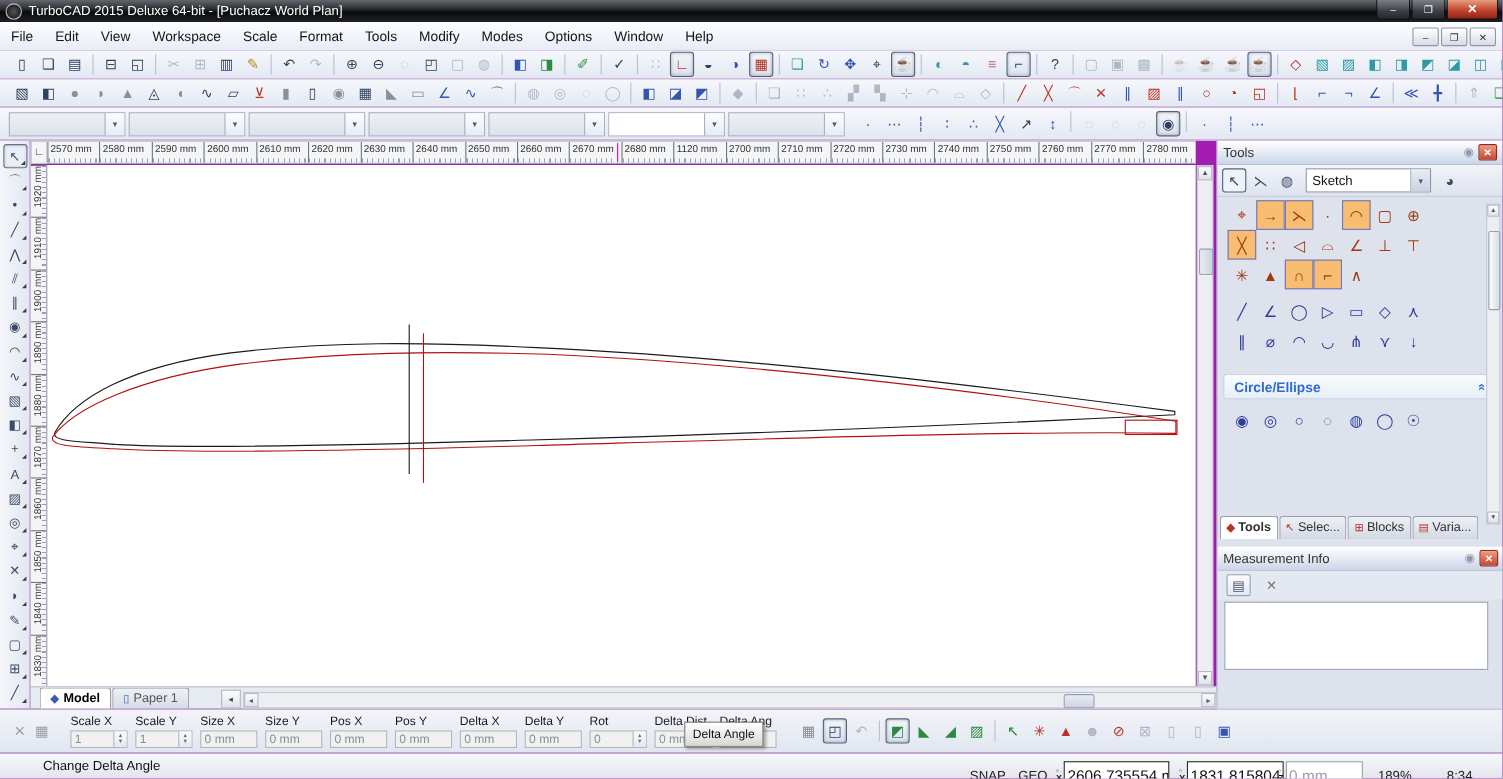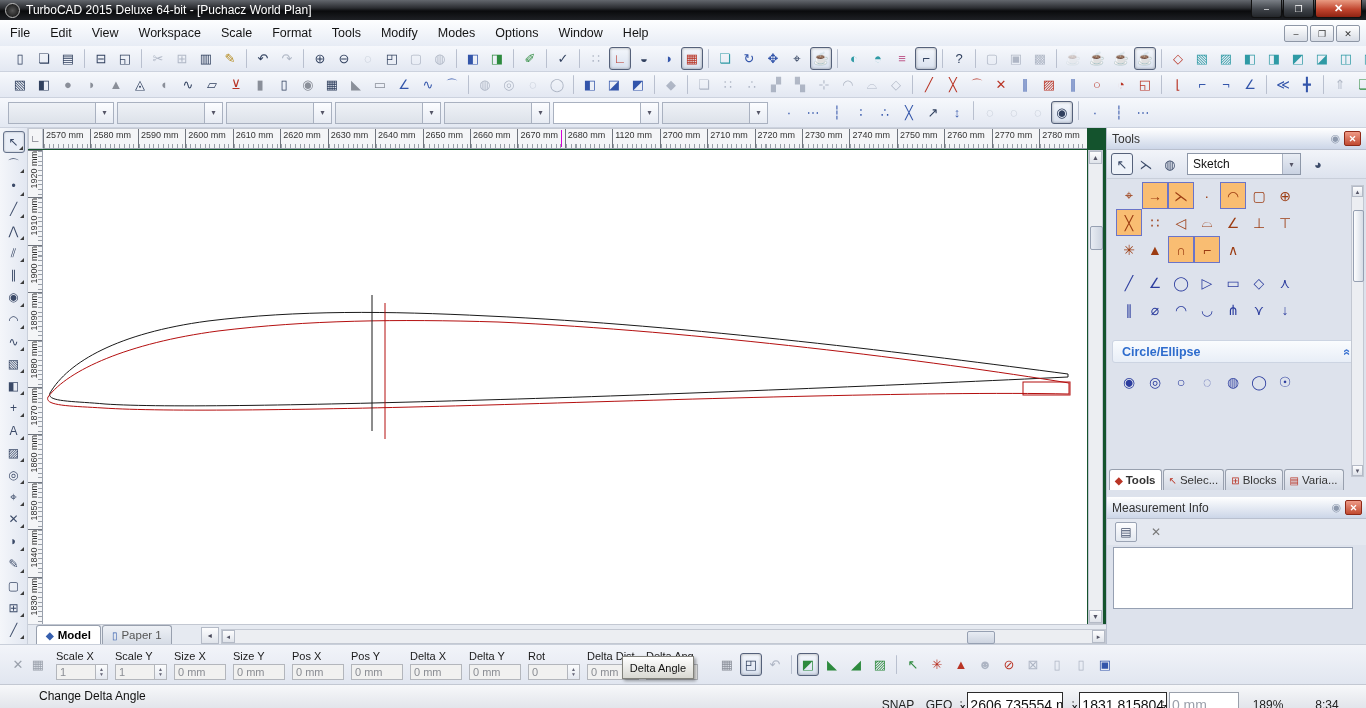--- a/index.html
+++ b/index.html
@@ -1,16 +1,16 @@
 <!DOCTYPE html>
 <html><head>
 <meta charset="utf-8">
 <style>
   html,body{margin:0;padding:0;background:#9aa2b0;}
-  #app{position:relative;width:1366px;height:708px;background:#14532d;overflow:hidden;
+  #app{position:relative;width:1366px;height:708px;background:#a21caf;overflow:hidden;
        font-family:"Liberation Sans",sans-serif;font-size:12px;color:#222;}
   
   .titlebar{position:absolute;left:0;top:0;width:1366px;height:20px;
     background:linear-gradient(#63676d,#2b2d31 40%,#0a0b0d 55%,#1e2024);
     display:flex;align-items:center;color:#fff;font-size:12px;}
   .appico{width:13px;height:13px;border-radius:50%;background:radial-gradient(#555,#0a0a0a);
     border:1px solid #bbb;margin:0 6px 0 5px;}
   .winbtns{margin-left:auto;display:flex;height:17px;margin-top:-3px;margin-right:4px;}
   .wbtn{width:29px;height:17px;display:flex;align-items:center;justify-content:center;
     color:#fff;font-size:9px;border:1px solid #111;border-top:none;
@@ -122,21 +122,21 @@
   .measure{position:absolute;left:0;top:369px;width:260px;}
   .mtoolbar{height:26px;display:flex;align-items:center;gap:8px;padding:0 8px;background:#e4e8f0;}
   .mbtn{width:20px;height:18px;display:flex;align-items:center;justify-content:center;font-size:12px;color:#44506a;
     border:1px solid #9aa3b4;border-radius:2px;background:linear-gradient(#fdfdfe,#e3e8f0);}
   .mbtn.plain{border-color:transparent;background:none;color:#777;}
   .mcontent{margin:2px 6px;width:240px;height:62px;background:#fff;border:1px solid #96a0b2;box-sizing:border-box;}
   
   .insbar{position:absolute;left:0;top:644px;width:1366px;height:40px;
     background:linear-gradient(#f2f4f9,#e1e6f0);border-top:1px solid #c9cfda;display:flex;align-items:center;box-sizing:border-box;}
   .insico{width:20px;height:20px;display:flex;align-items:center;justify-content:center;font-size:13px;color:#9aa0ab;flex:none;}
-  .ifields{display:flex;margin-left:8px;}
+  .ifields{display:flex;margin-left:16px;}
   .ifield{width:52px;margin-right:7px;flex:none;}
   .iflabel{font-size:11px;color:#1a1a1a;white-space:nowrap;height:14px;}
   .ifbox{height:16px;border:1px solid #b3b6bc;background:#f1f1f0;display:flex;align-items:center;
     font-size:11px;color:#8a8d93;padding-left:3px;box-sizing:border-box;}
   .ifbox .val{flex:1;overflow:hidden;white-space:nowrap;}
   .spinner{width:11px;height:100%;border-left:1px solid #b3b6bc;display:flex;flex-direction:column;
     align-items:center;justify-content:center;font-size:5px;color:#667;line-height:5px;background:linear-gradient(#fbfcfd,#e4e8ef);}
   .insicons{display:flex;margin-left:10px;align-items:center;}
   .tooltip{position:absolute;left:622px;top:656px;width:70px;height:21px;z-index:9;
     background:linear-gradient(#ffffff,#d8d8d2);border:1px solid #82827c;box-shadow:2px 2px 3px rgba(0,0,0,.35);

